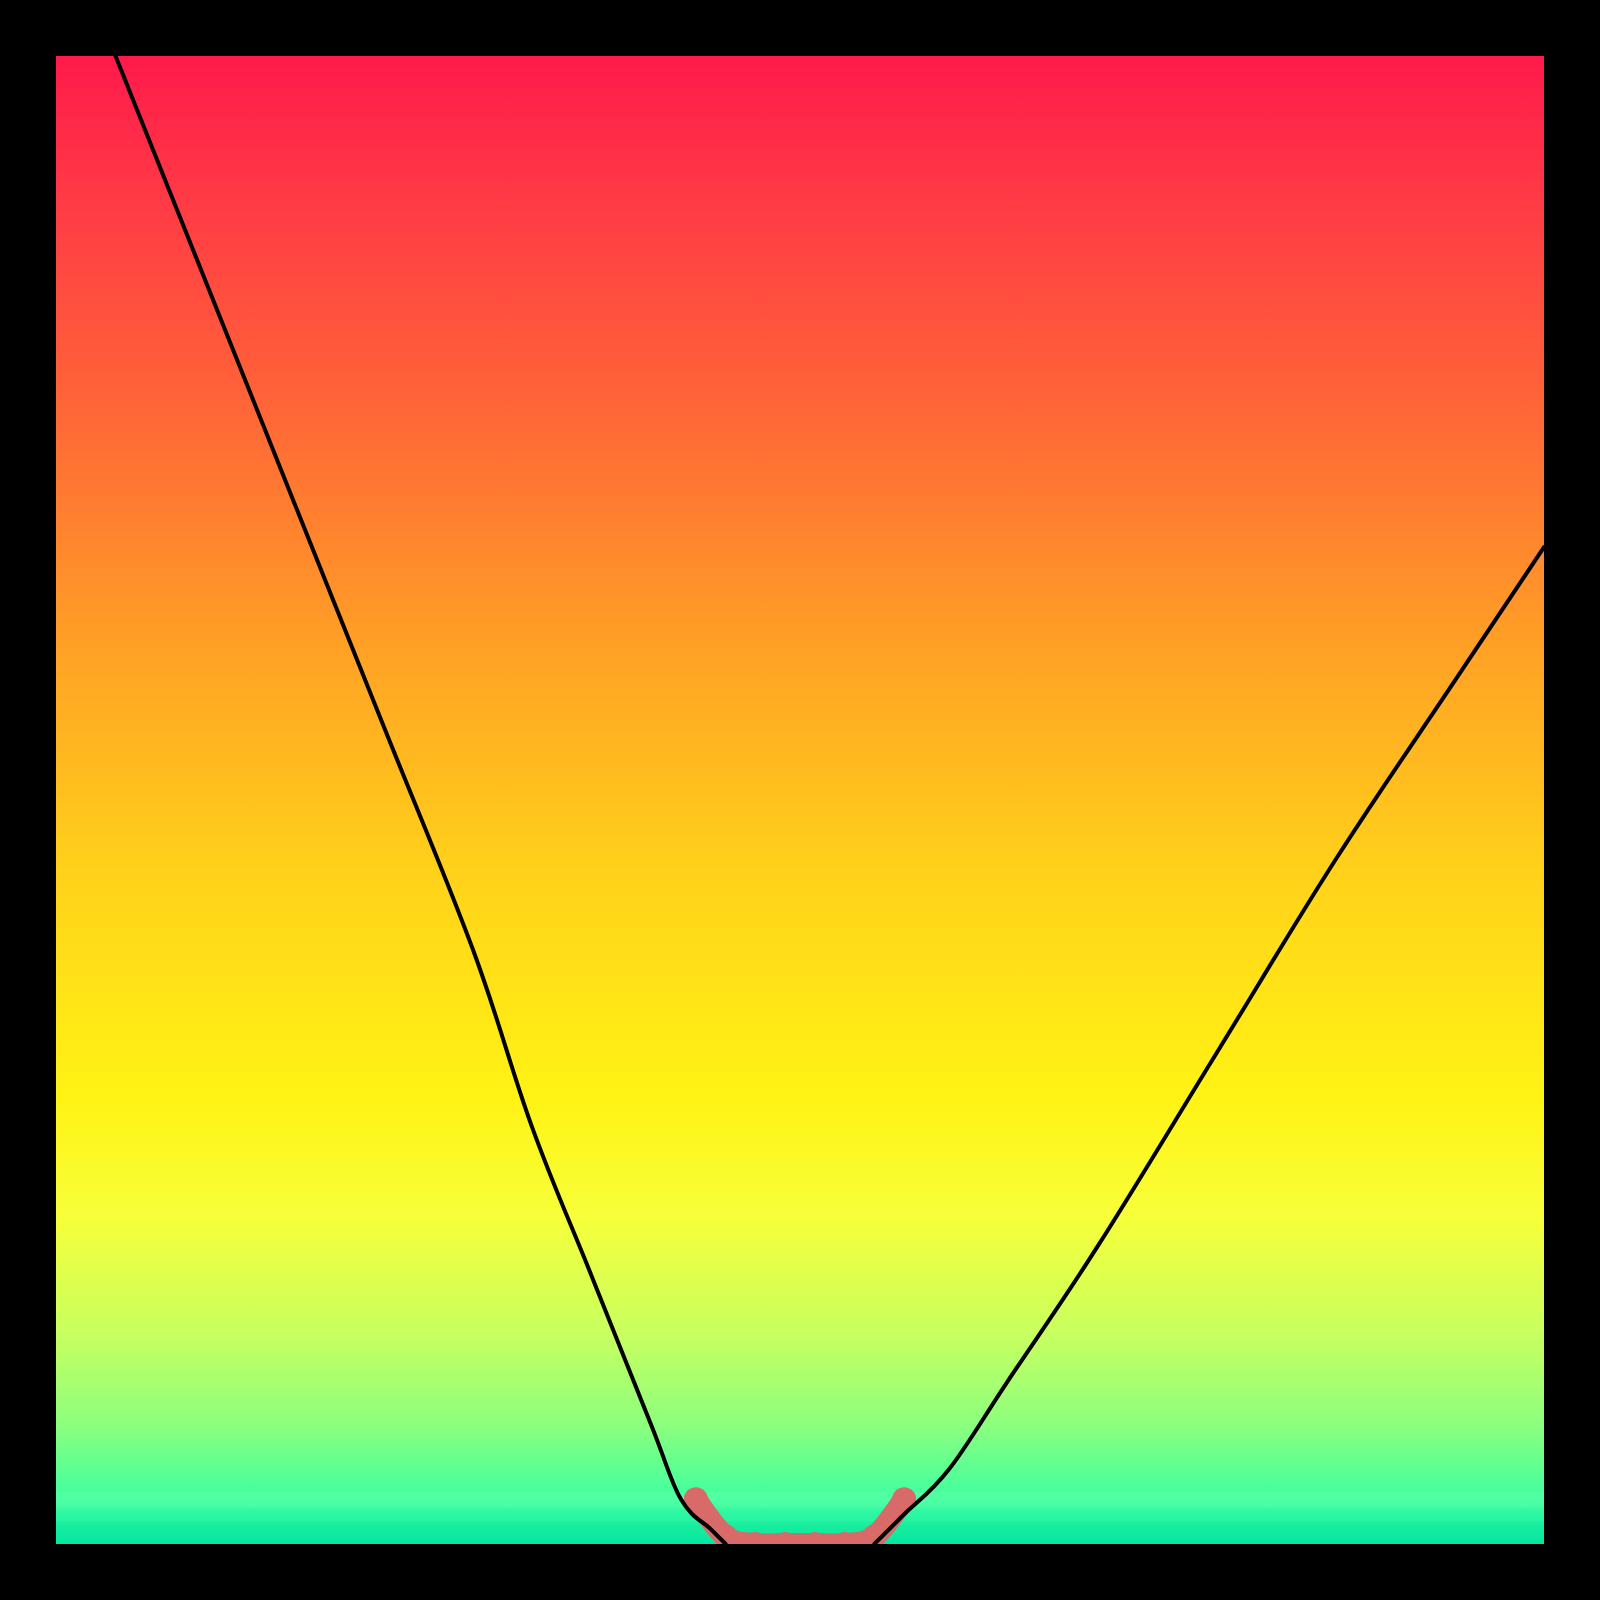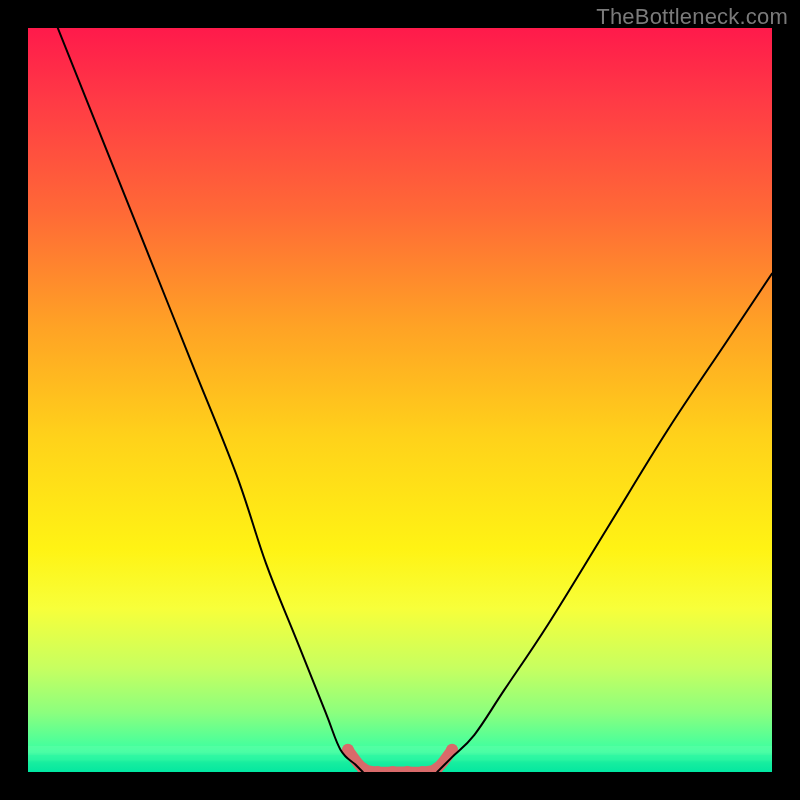--- a/index.html
+++ b/index.html
@@ -36,21 +36,20 @@
     font-weight: 500;
     letter-spacing: 0.2px;
     z-index: 10;
   }
   svg { display: block; }
 </style>
 </head>
 <body>
 
 <div class="frame">
-  <div class="watermark">TheBottleneck.com</div>
   <div class="plot-area">
     <svg id="chart-svg" width="744" height="744" viewBox="0 0 744 744" preserveAspectRatio="none">
         <defs>
           <linearGradient id="bg-grad" x1="0" y1="0" x2="0" y2="1">
             <stop offset="0%" stop-color="#ff1a4b"></stop>
             <stop offset="10%" stop-color="#ff3b45"></stop>
             <stop offset="25%" stop-color="#ff6a36"></stop>
             <stop offset="40%" stop-color="#ffa225"></stop>
             <stop offset="55.00000000000001%" stop-color="#ffd21a"></stop>
             <stop offset="70%" stop-color="#fff314"></stop>

